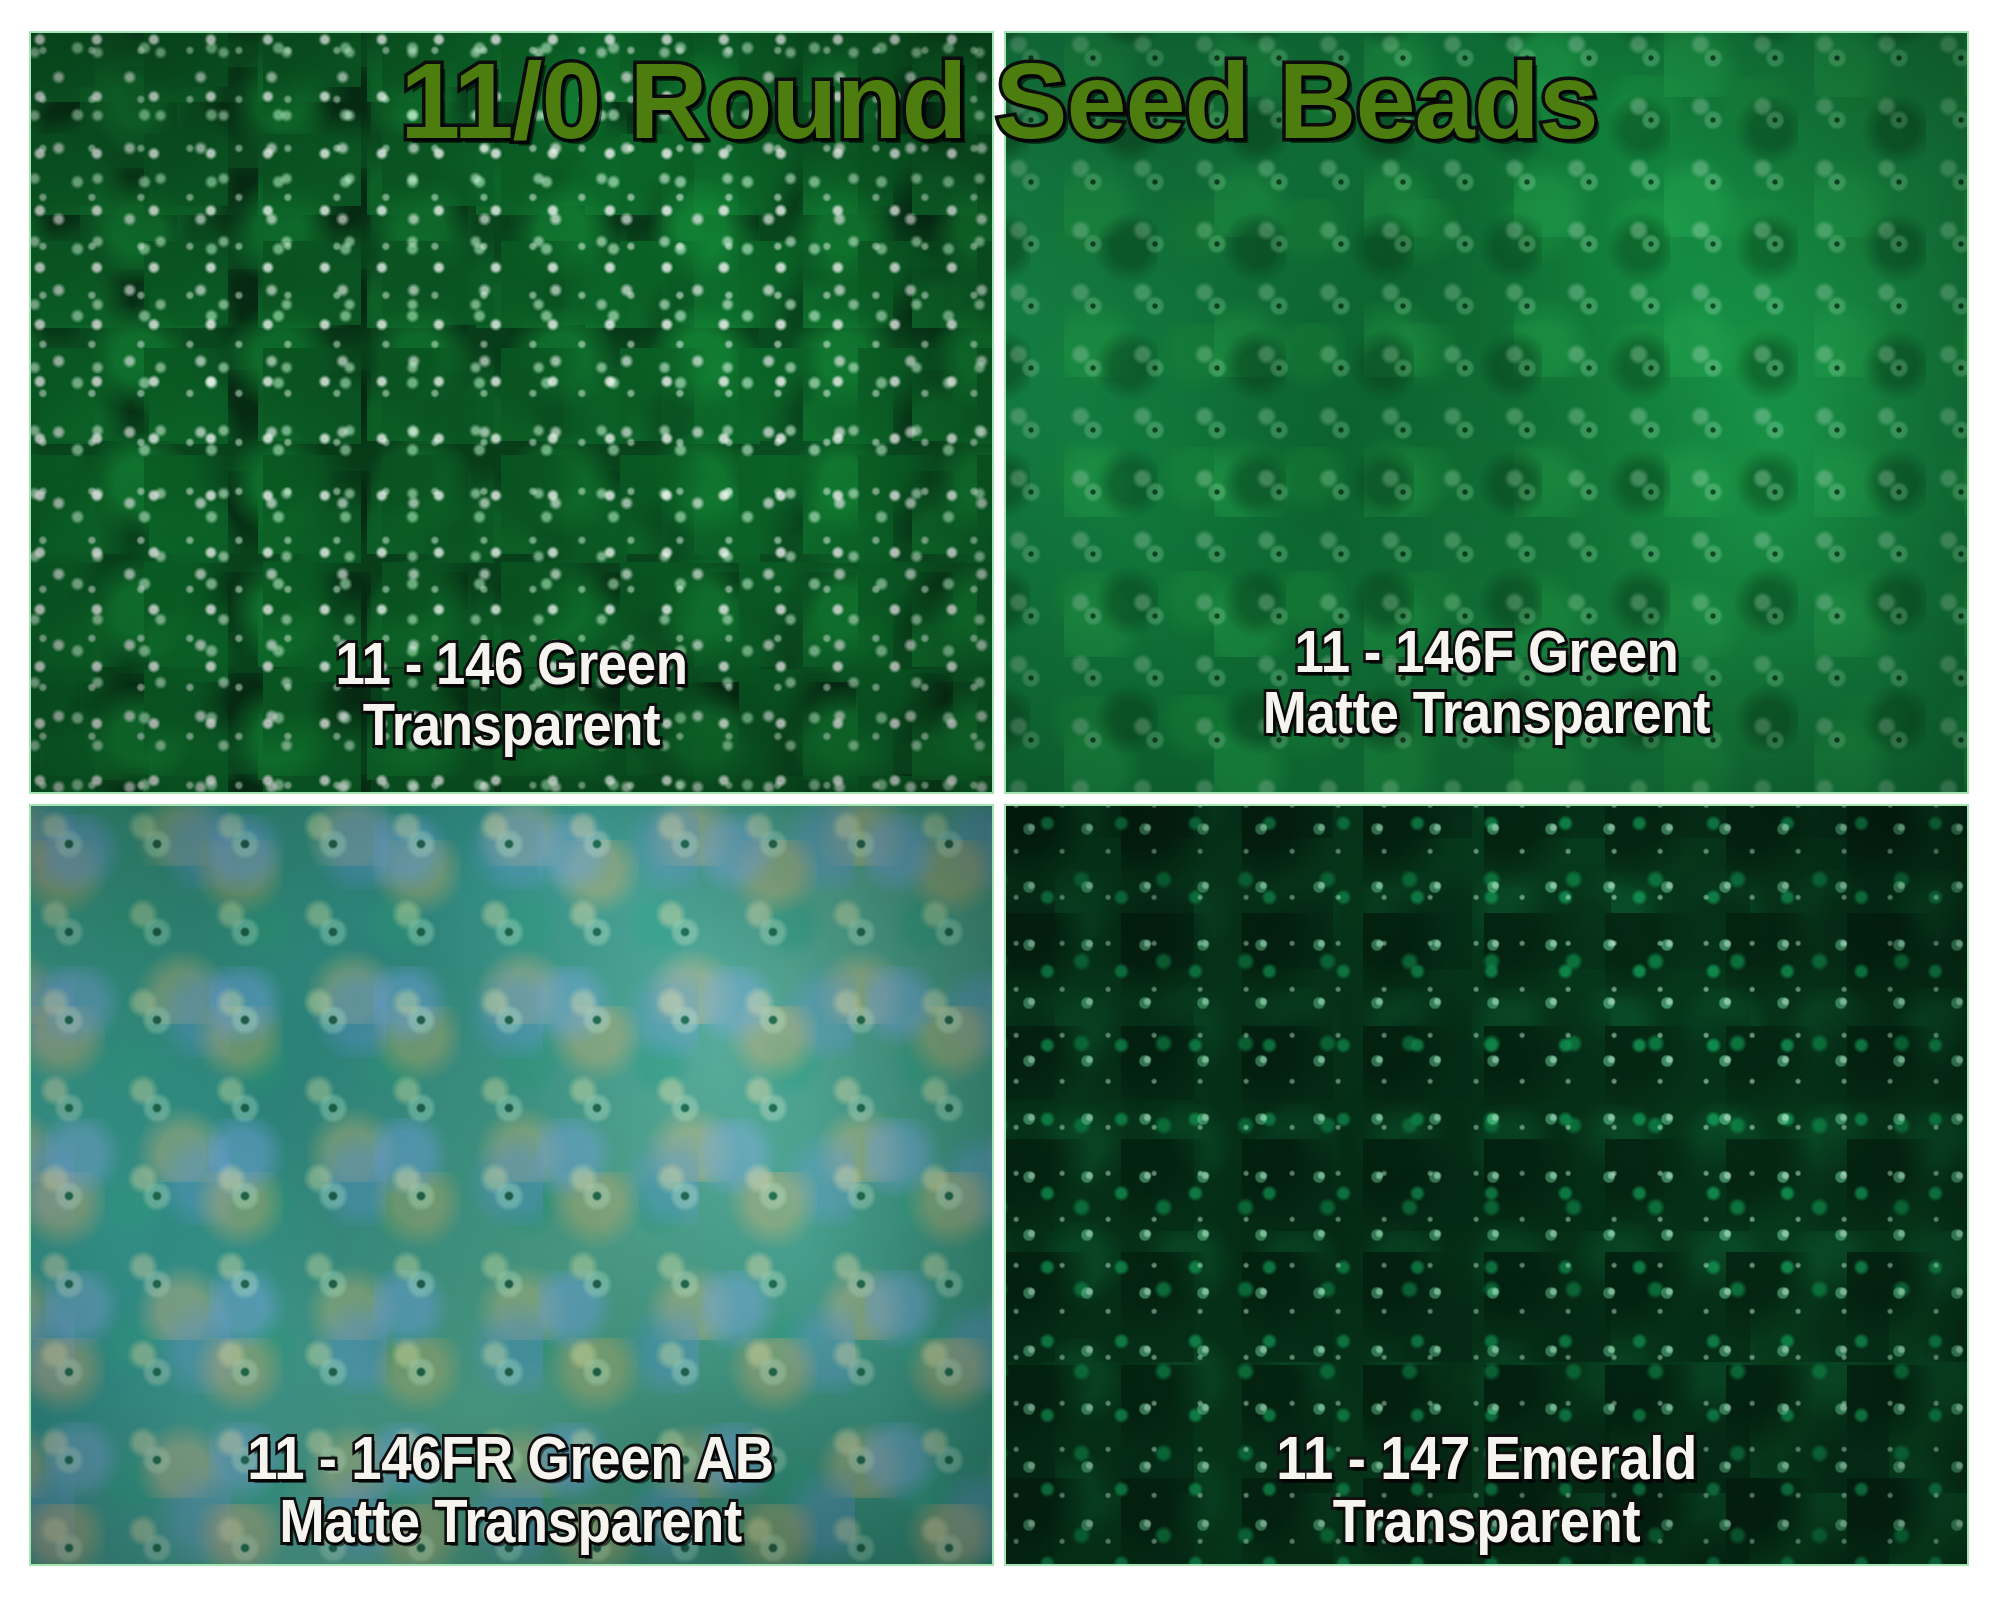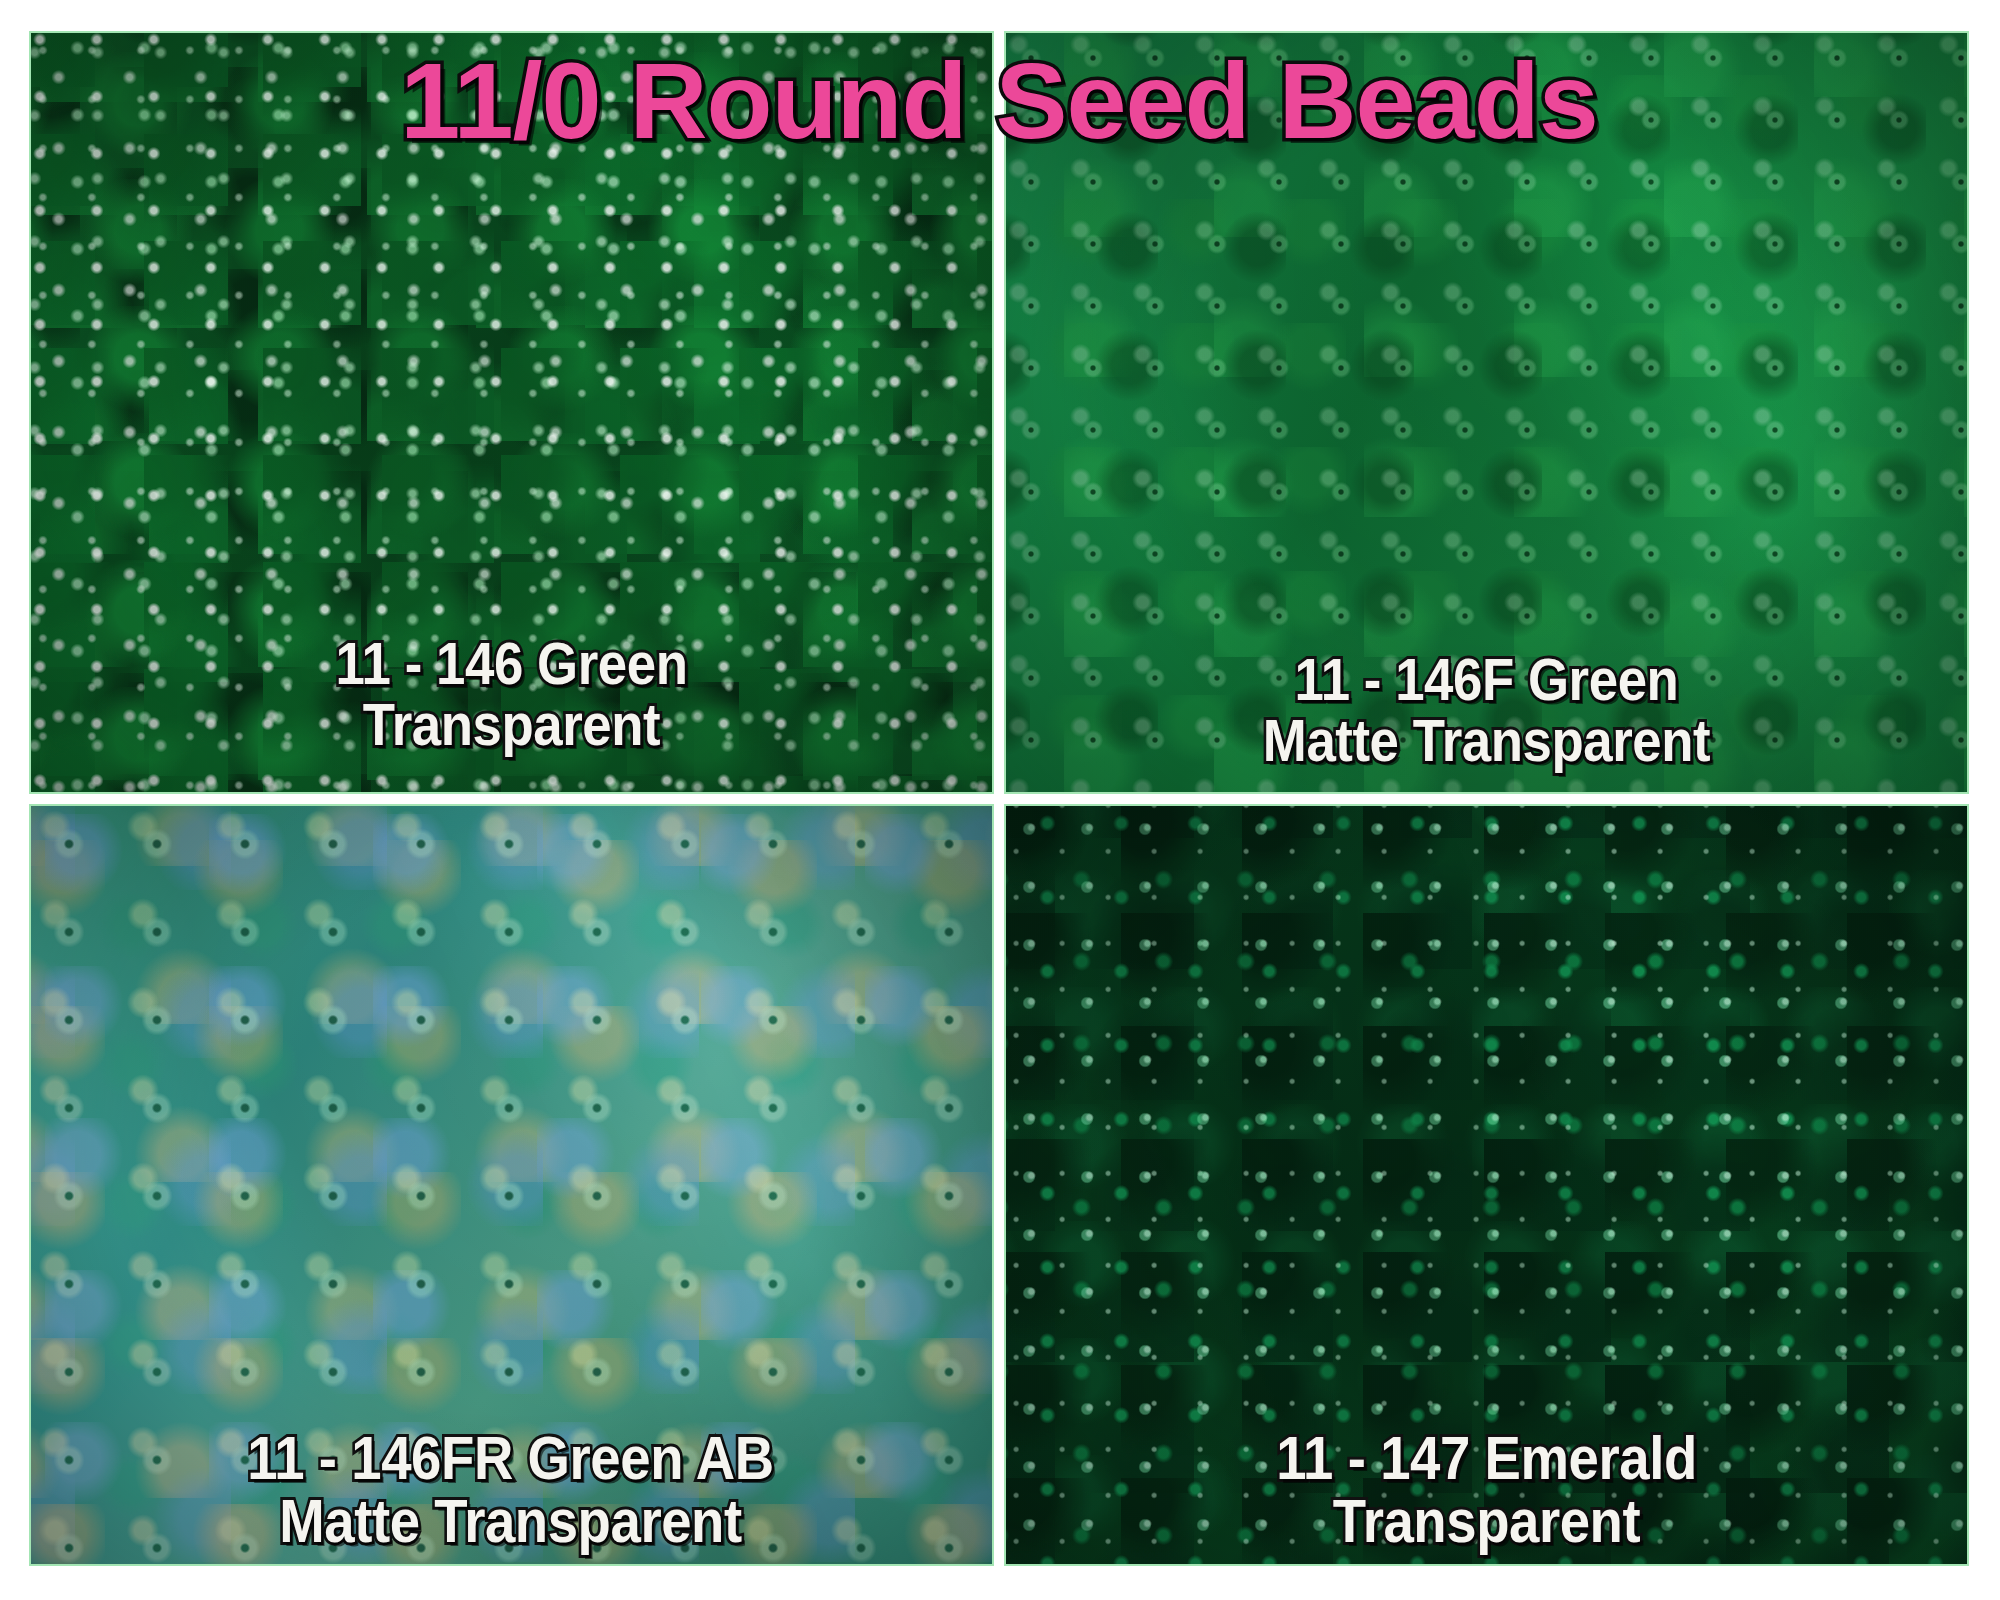--- a/index.html
+++ b/index.html
@@ -142,21 +142,21 @@
     z-index:7;
     pointer-events:none;
   }
   .title{
     display:inline-block;
     font-family:"Liberation Sans", sans-serif;
     font-weight:bold;
     font-size:108px;
     line-height:1.0;
     letter-spacing:-1px;
-    color:#ec4899;
+    color:#4d7c0f;
     -webkit-text-stroke:7px #0d0d0d;
     paint-order:stroke fill;
     text-shadow:
       5px 5px 0 rgba(0,0,0,.55),
       0 2px 3px rgba(0,0,0,.5);
   }
 
   .caption{
     position:absolute;
     left:0; right:0;
@@ -177,21 +177,21 @@
     -webkit-text-stroke:6px #111111;
     paint-order:stroke fill;
     transform:scaleX(.88);
     text-shadow:
       4px 4px 0 rgba(0,0,0,.55),
       0 2px 2px rgba(0,0,0,.55);
     white-space:nowrap;
   }
 
   .cap-q1{ bottom:36px; }
-  .cap-q2{ bottom:20px; }
+  .cap-q2{ bottom:48px; }
   .cap-q3{ bottom:12px;padding-left:10px; }
   .cap-q4{ bottom:12px; }
 
   .cap-q3 .line,
   .cap-q4 .line{ font-size:62px; }
 </style>
 </head>
 <body>
 
 <div id="board">

